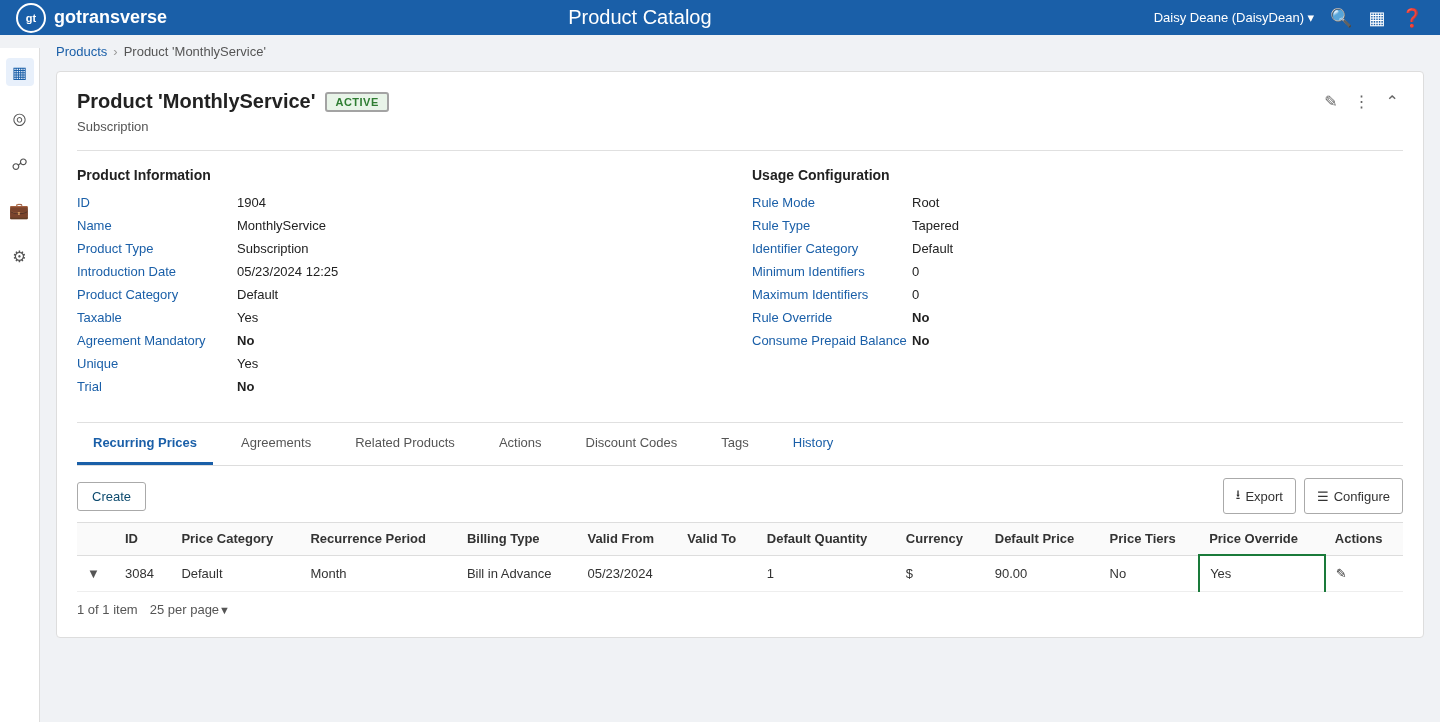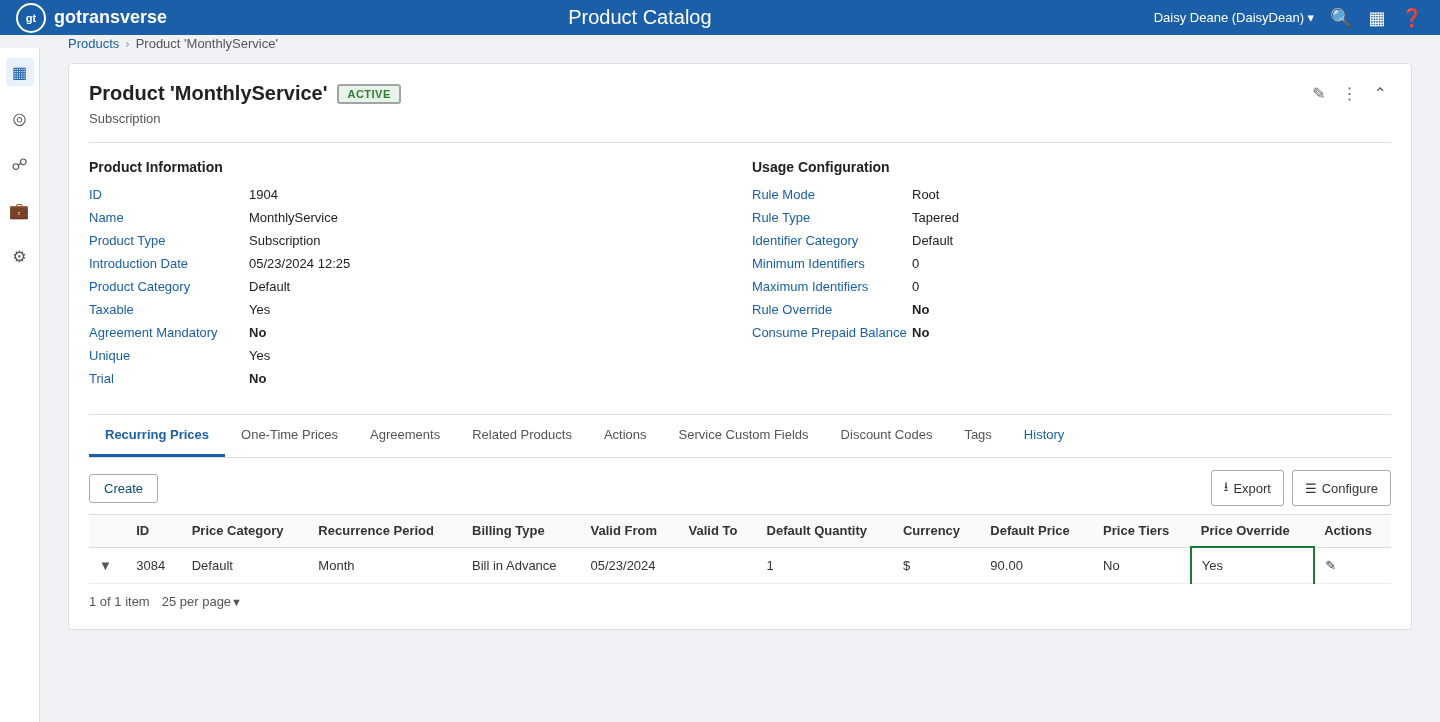--- a/index.html
+++ b/index.html
@@ -78,23 +78,23 @@
       cursor: pointer;
       border-radius: 4px;
     }
     .sidebar-icon.active {
       background: #e8f0fb;
       color: #1a5fa8;
     }
 
     
     .main {
-      margin-top: 24px;
+      margin-top: 32px;
       margin-left: 40px;
-      padding: 12px 28px;
+      padding: 12px 16px;
       min-height: calc(100vh - 48px);
     }
 
     
     .breadcrumb {
       font-size: 13px;
       color: #555;
       margin-bottom: 12px;
       display: flex;
       align-items: center;
@@ -181,21 +181,21 @@
     .info-value { color: #222; }
     .info-value.bold { font-weight: 600; }
 
     
     .tabs-container {
       margin-top: 20px;
       border-top: 1px solid #e0e0e0;
     }
     .tabs {
       display: flex;
-      gap: 0;
+      gap: 12px;
       border-bottom: 1px solid #ddd;
     }
     .tab {
       padding: 12px 16px;
       font-size: 13px;
       color: #555;
       cursor: pointer;
       border-bottom: 3px solid transparent;
       white-space: nowrap;
     }
@@ -404,25 +404,23 @@
         <div class="info-row">
           <span class="info-label">Consume Prepaid Balance</span>
           <span class="info-value bold">No</span>
         </div>
       </div>
     </div>
 
     <div class="tabs-container">
       <div class="tabs">
         <div class="tab active">Recurring Prices</div>
-        <div class="tab">One-Time Prices</div>
         <div class="tab">Agreements</div>
         <div class="tab">Related Products</div>
         <div class="tab">Actions</div>
-        <div class="tab">Service Custom Fields</div>
         <div class="tab">Discount Codes</div>
         <div class="tab">Tags</div>
         <div class="tab" style="color:#1a5fa8;">History</div>
       </div>
 
       <div class="table-toolbar">
         <button class="btn-create">Create</button>
         <div class="table-actions-right">
           <button class="btn-export">
             <span>⭳</span>

